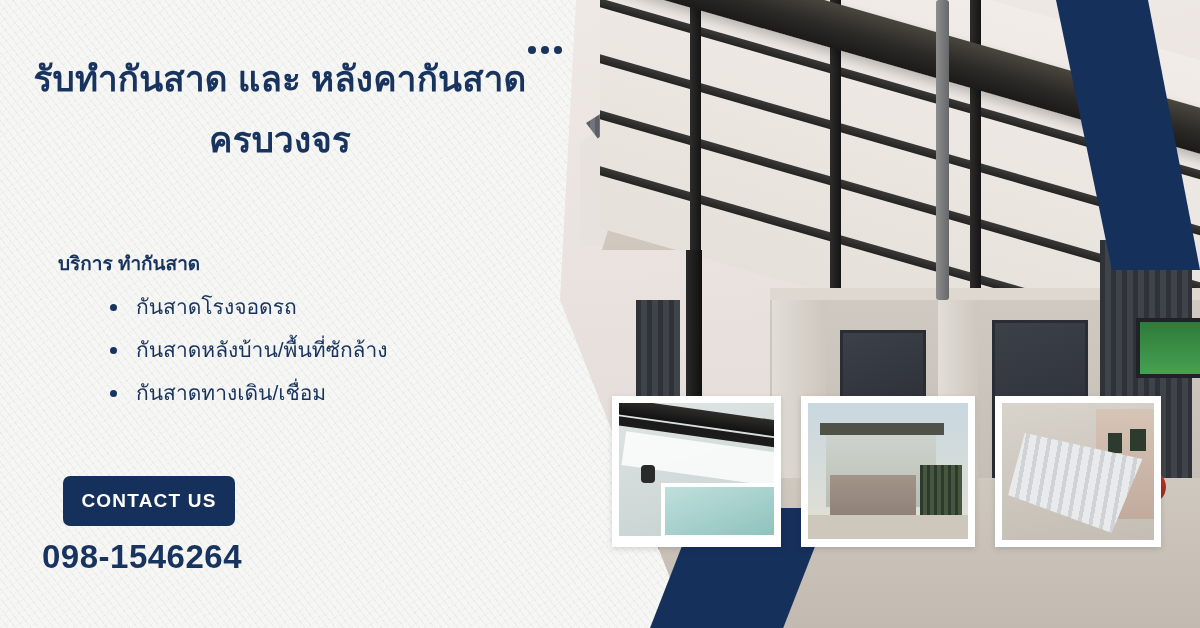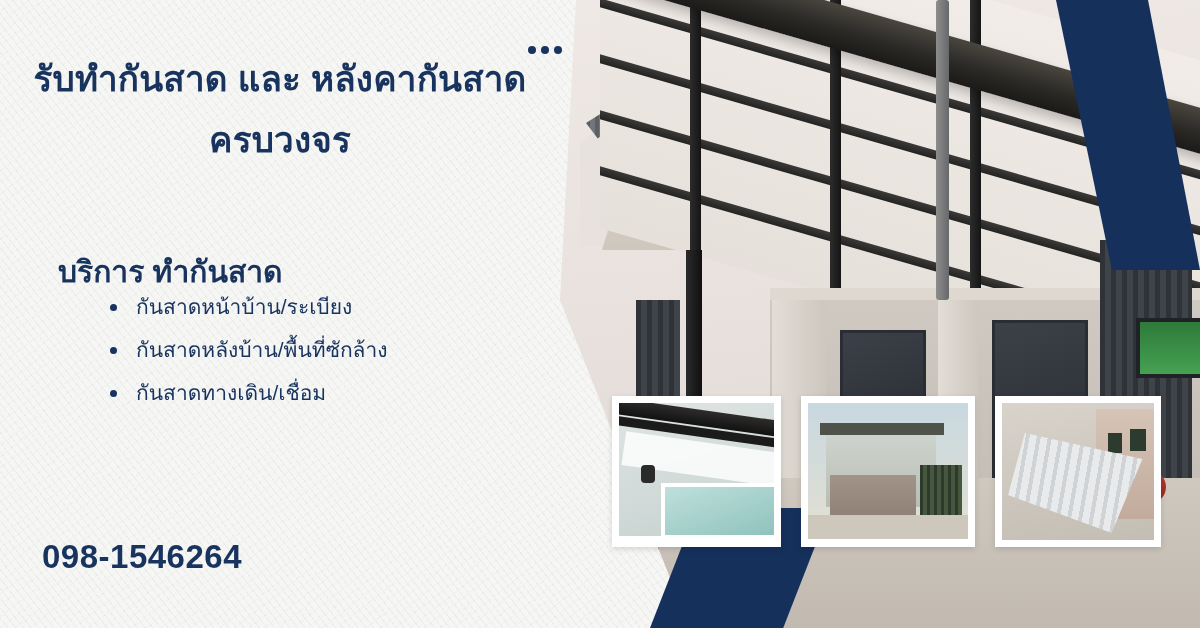--- a/index.html
+++ b/index.html
@@ -204,21 +204,21 @@
   #headline .l2 { display:block;margin-top:7px; }
 
   .dots-deco {
     position:absolute; left:528px; top:46px;
     display:flex; gap:5px; z-index:8;
   }
   .dots-deco i { width:8px; height:8px; border-radius:50%; background:#17335e; display:block; }
 
   #subhead {
     position:absolute; left:58px; top:248px;
-    color:#17335e; font-size:30px; font-weight:700;
+    color:#17335e; font-size:19px; font-weight:700;
   }
 
   #services {
     position:absolute; left:108px; top:296px;
     list-style:none;
   }
   #services li {
     position:relative;
     color:#17335e;
     font-size:21px;
@@ -353,24 +353,25 @@
     </div>
 
     <h1 id="headline">
       <span>รับทำกันสาด และ หลังคากันสาด</span>
       <span class="l2">ครบวงจร</span>
     </h1>
 
     <h2 id="subhead">บริการ ทำกันสาด</h2>
 
     <ul id="services">
-      <li>กันสาดหน้าบ้าน/ระเบียง</li>
+      <li>กันสาดโรงจอดรถ</li>
       <li>กันสาดหลังบ้าน/พื้นที่ซักล้าง</li>
       <li>กันสาดทางเดิน/เชื่อม</li>
     </ul>
 
+    <button id="cta">CONTACT US</button>
 
     <div id="phone">098-1546264</div>
 
 
   </div>
 
 </div>
 
 </body></html>

